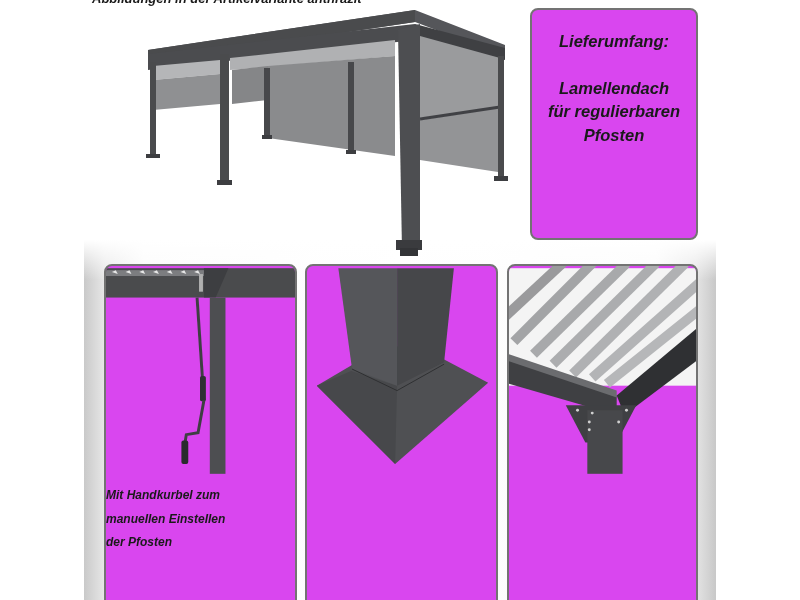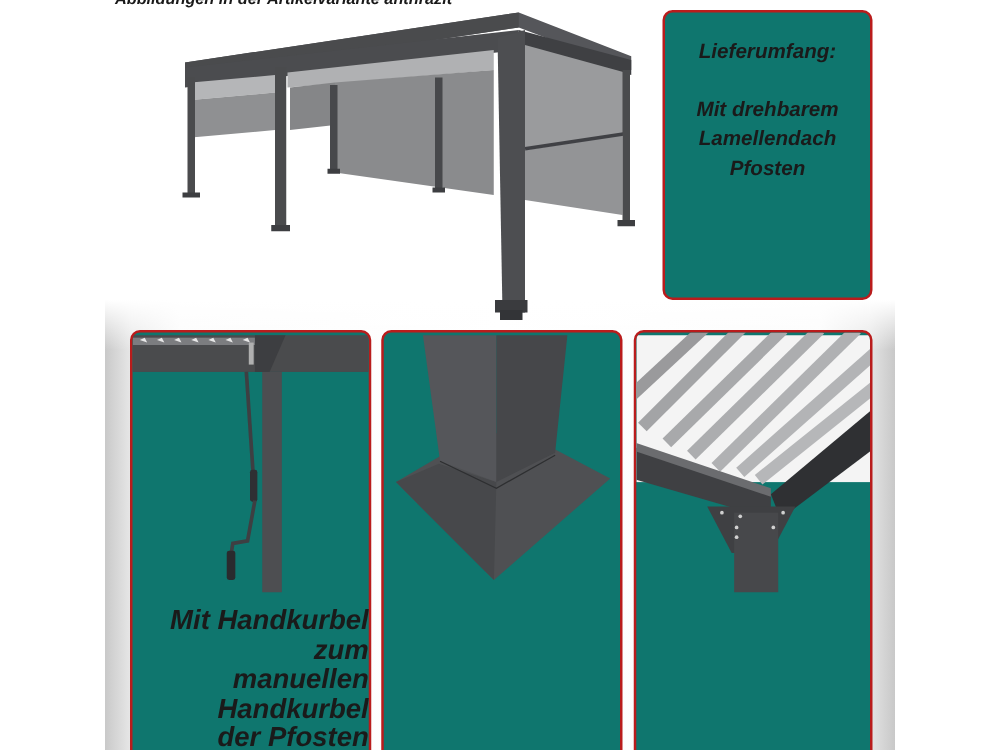--- a/index.html
+++ b/index.html
@@ -18,39 +18,39 @@
     background: linear-gradient(to right, #c9c9c9 0px, #e6e6e6 20px, #fbfbfb 60px, #ffffff 50%, #fbfbfb calc(100% - 60px), #e4e4e4 calc(100% - 20px), #c8c8c8 100%);
   }
   .backdrop::before {
     content: ""; position: absolute; left: 0; right: 0; top: 0; height: 40px;
     background: linear-gradient(to bottom, #ffffff, rgba(255,255,255,0));
   }
 
   .hero { position: absolute; left: 140px; top: 0; width: 380px; height: 262px; }
 
   .card {
-    position: absolute; background: #0f766e;
-    border: 2px solid #b91c1c; border-radius: 8px; overflow: hidden;
+    position: absolute; background: #d946ef;
+    border: 2px solid #737373; border-radius: 8px; overflow: hidden;
   }
   .info-card { left: 530px; top: 8px; width: 168px; height: 232px; }
   .info-card .text {
     position: absolute; left: 0; right: 0; top: 20px;
     text-align: center; font-size: 16.5px; font-weight: bold; font-style: italic;
     line-height: 23.5px; color: #1a1a1a;
   }
   .info-card .gap { height: 23px; }
 
   .feat { top: 264px; height: 345px; }
   .feat-1 { left: 104px; width: 193px; }
   .feat-2 { left: 305px; width: 193px; }
   .feat-3 { left: 507px; width: 191px; }
   .feat .img { position: absolute; left: 0; top: 0; width: 100%; height: 210px; }
   .feat .label {
     position: absolute; left: 0; right: 0; top: 218px;
-    text-align: right; font-size: 22px; font-weight: bold; font-style: italic;
+    text-align: left; font-size: 12px; font-weight: bold; font-style: italic;
     line-height: 23.5px; color: #1a1a1a;
   }
 </style>
 </head>
 <body>
 
 <div class="caption-top">Abbildungen in der Artikelvariante anthrazit</div>
 
 <div class="backdrop"></div>
 
@@ -87,22 +87,22 @@
 
   <polygon points="258,30 280,24 280,250 262,250" fill="#4d4e51"></polygon>
   <rect x="256" y="240" width="26" height="10" fill="#3a3b3e"></rect>
   <rect x="260" y="248" width="18" height="8" fill="#333437"></rect>
 </svg>
 
 <div class="card info-card">
   <div class="text">
     <div>Lieferumfang:</div>
     <div class="gap"></div>
-    <div>Mit drehbarem</div>
     <div>Lamellendach</div>
+    <div>für regulierbaren</div>
     <div>Pfosten</div>
   </div>
 </div>
 
 <div class="card feat feat-1">
   <svg class="img" viewBox="0 0 193 210">
     <rect x="0" y="0" width="193" height="30" fill="#4a4b4d"></rect>
     <rect x="0" y="2" width="110" height="6" fill="#7c7d80"></rect>
     <g fill="#e8e8e8">
       <polygon points="6,4 10,2 12,6"></polygon>
@@ -116,21 +116,21 @@
     <polygon points="100,0 125,0 112,30 100,30" fill="#3d3e41"></polygon>
     <rect x="106" y="30" width="16" height="180" fill="#4d4e51"></rect>
     <rect x="95" y="6" width="4" height="18" fill="#b0b0b0"></rect>
     <line x1="93" y1="30" x2="100" y2="135" stroke="#3e3f42" stroke-width="3"></line>
     <rect x="96" y="110" width="6" height="26" fill="#2f3033" rx="2"></rect>
     <polyline points="100,135 94,168 82,170 80,182" fill="none" stroke="#3e3f42" stroke-width="3"></polyline>
     <rect x="77" y="176" width="7" height="24" fill="#2a2b2e" rx="2"></rect>
   </svg>
   <div class="label">
     <div>Mit Handkurbel zum</div>
-    <div>manuellen Handkurbel</div>
+    <div>manuellen Einstellen</div>
     <div>der Pfosten</div>
   </div>
 </div>
 
 <div class="card feat feat-2">
   <svg class="img" viewBox="0 0 193 210">
     <polygon points="10,120 90,200 185,117 115,80 78,80" fill="#4f5053"></polygon>
     <polygon points="10,120 90,200 92,120 45,105" fill="#47484b"></polygon>
     <polygon points="32,0 92,0 92,120 46,103" fill="#55565a"></polygon>
     <polygon points="92,0 150,0 140,96 92,120" fill="#46474a"></polygon>

